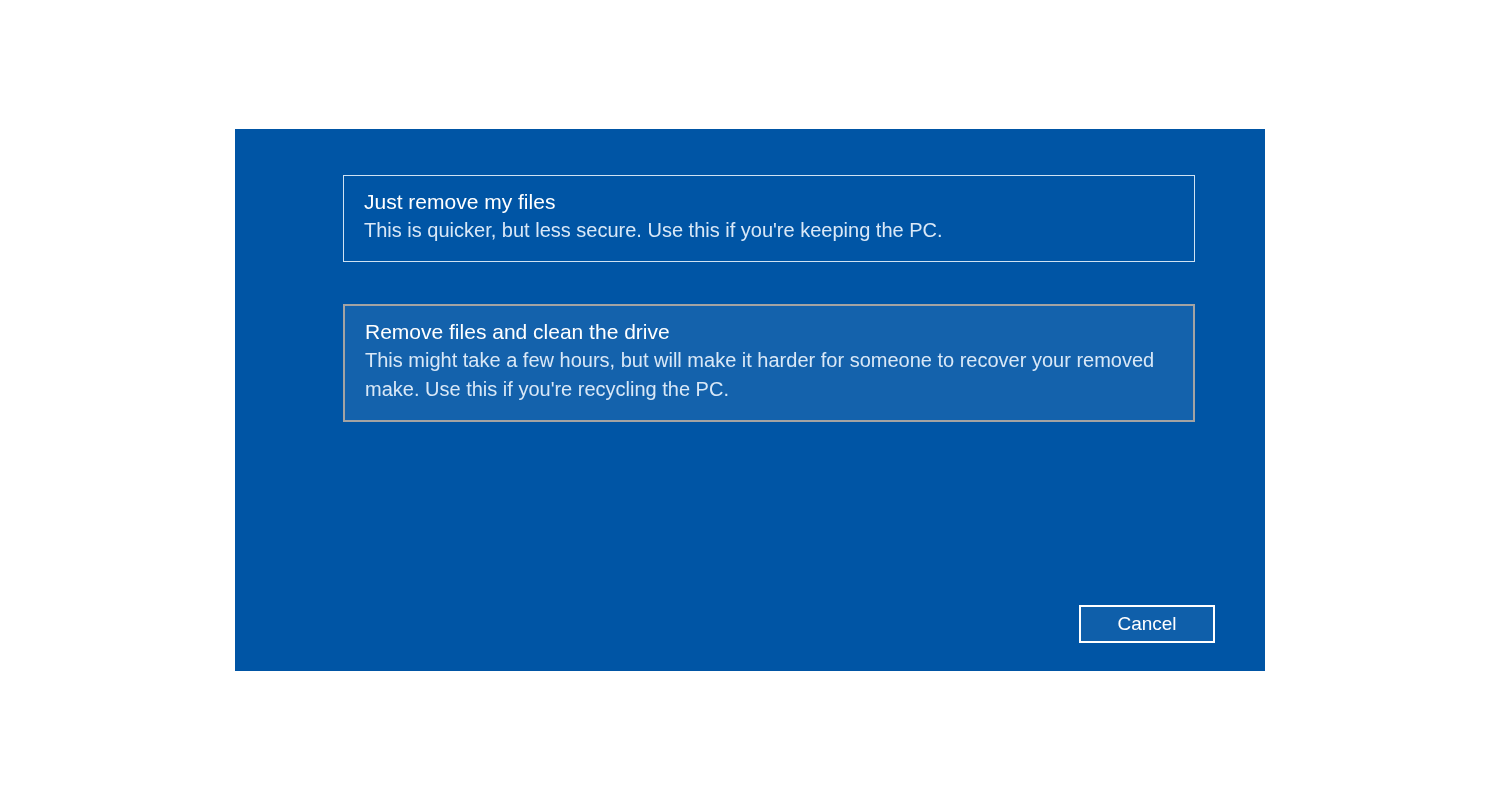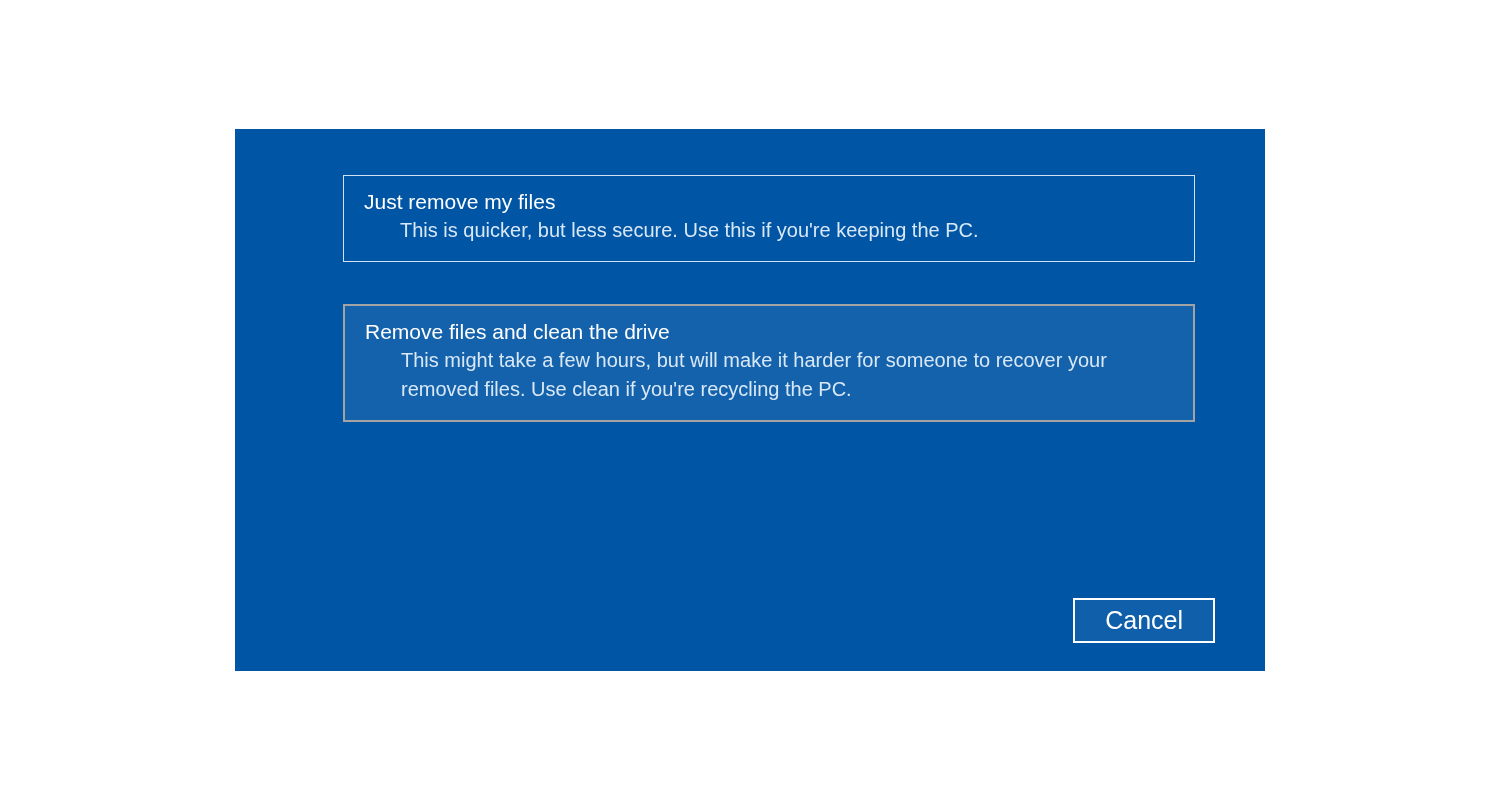--- a/index.html
+++ b/index.html
@@ -71,52 +71,51 @@
       color: #ffffff;
       font-size: 21px;
       font-weight: 400;
       margin-bottom: 2px;
     }
     .option-desc {
       color: #d9e8f7;
       font-size: 20px;
       font-weight: 300;
       line-height: 1.45;
-      margin-left: 36px;
     }
     .footer {
       position: absolute;
       bottom: 28px;
       right: 50px;
     }
     .cancel-btn {
       border: 2px solid #ffffff;
       background: rgba(255,255,255,0.06);
       color: #ffffff;
-      font-size: 25px;
+      font-size: 19px;
       font-weight: 400;
       padding: 6px 30px;
       cursor: pointer;
       font-family: inherit;
       min-width: 136px;
       text-align: center;
     }
   </style>
 </head>
 <body>
 
 <div class="dialog">
 
   <div class="options">
     <div class="option">
       <div class="option-title">Just remove my files</div>
       <div class="option-desc">This is quicker, but less secure. Use this if you're keeping the PC.</div>
     </div>
     <div class="option highlight">
       <div class="option-title">Remove files and clean the drive</div>
-      <div class="option-desc">This might take a few hours, but will make it harder for someone to recover your removed files. Use clean if you're recycling the PC.</div>
+      <div class="option-desc">This might take a few hours, but will make it harder for someone to recover your removed make. Use this if you're recycling the PC.</div>
     </div>
   </div>
 
   <div class="footer">
     <button class="cancel-btn">Cancel</button>
   </div>
 </div>
 
 </body></html>

